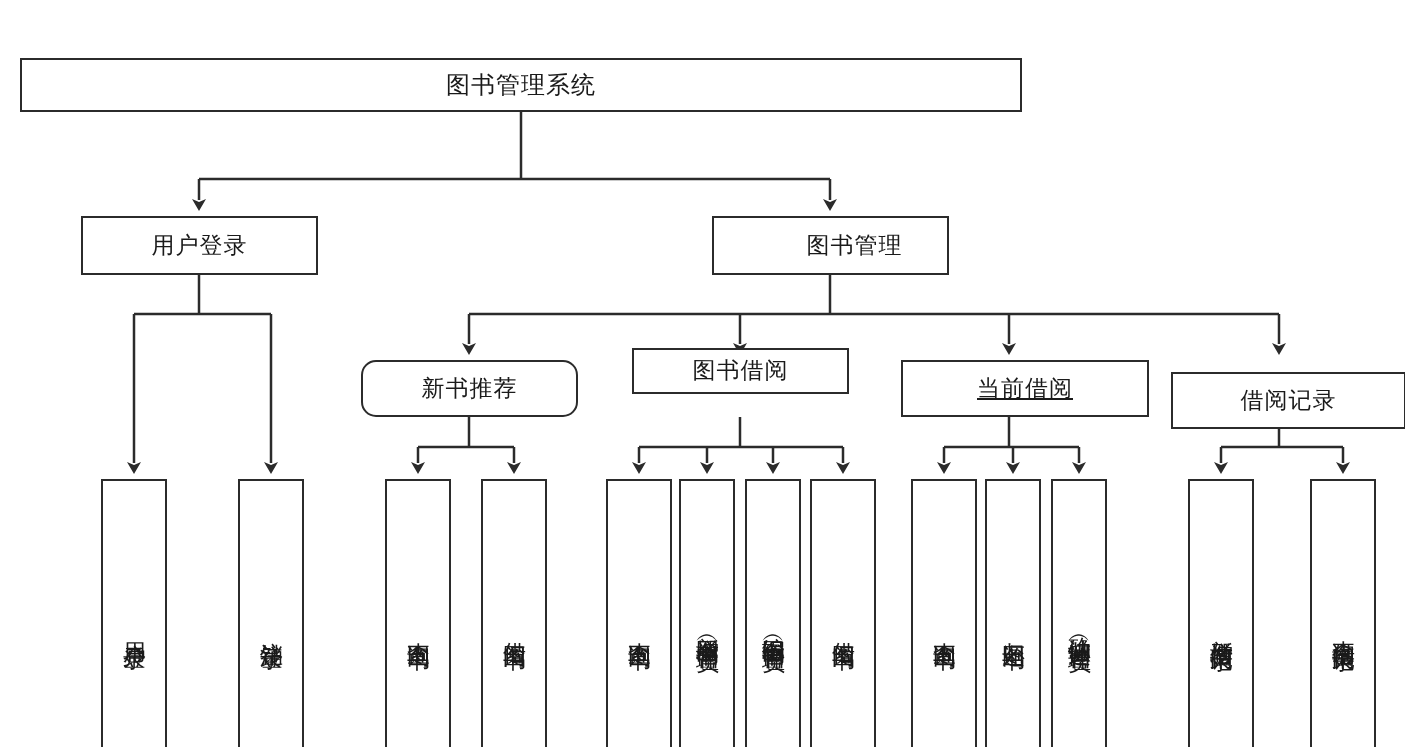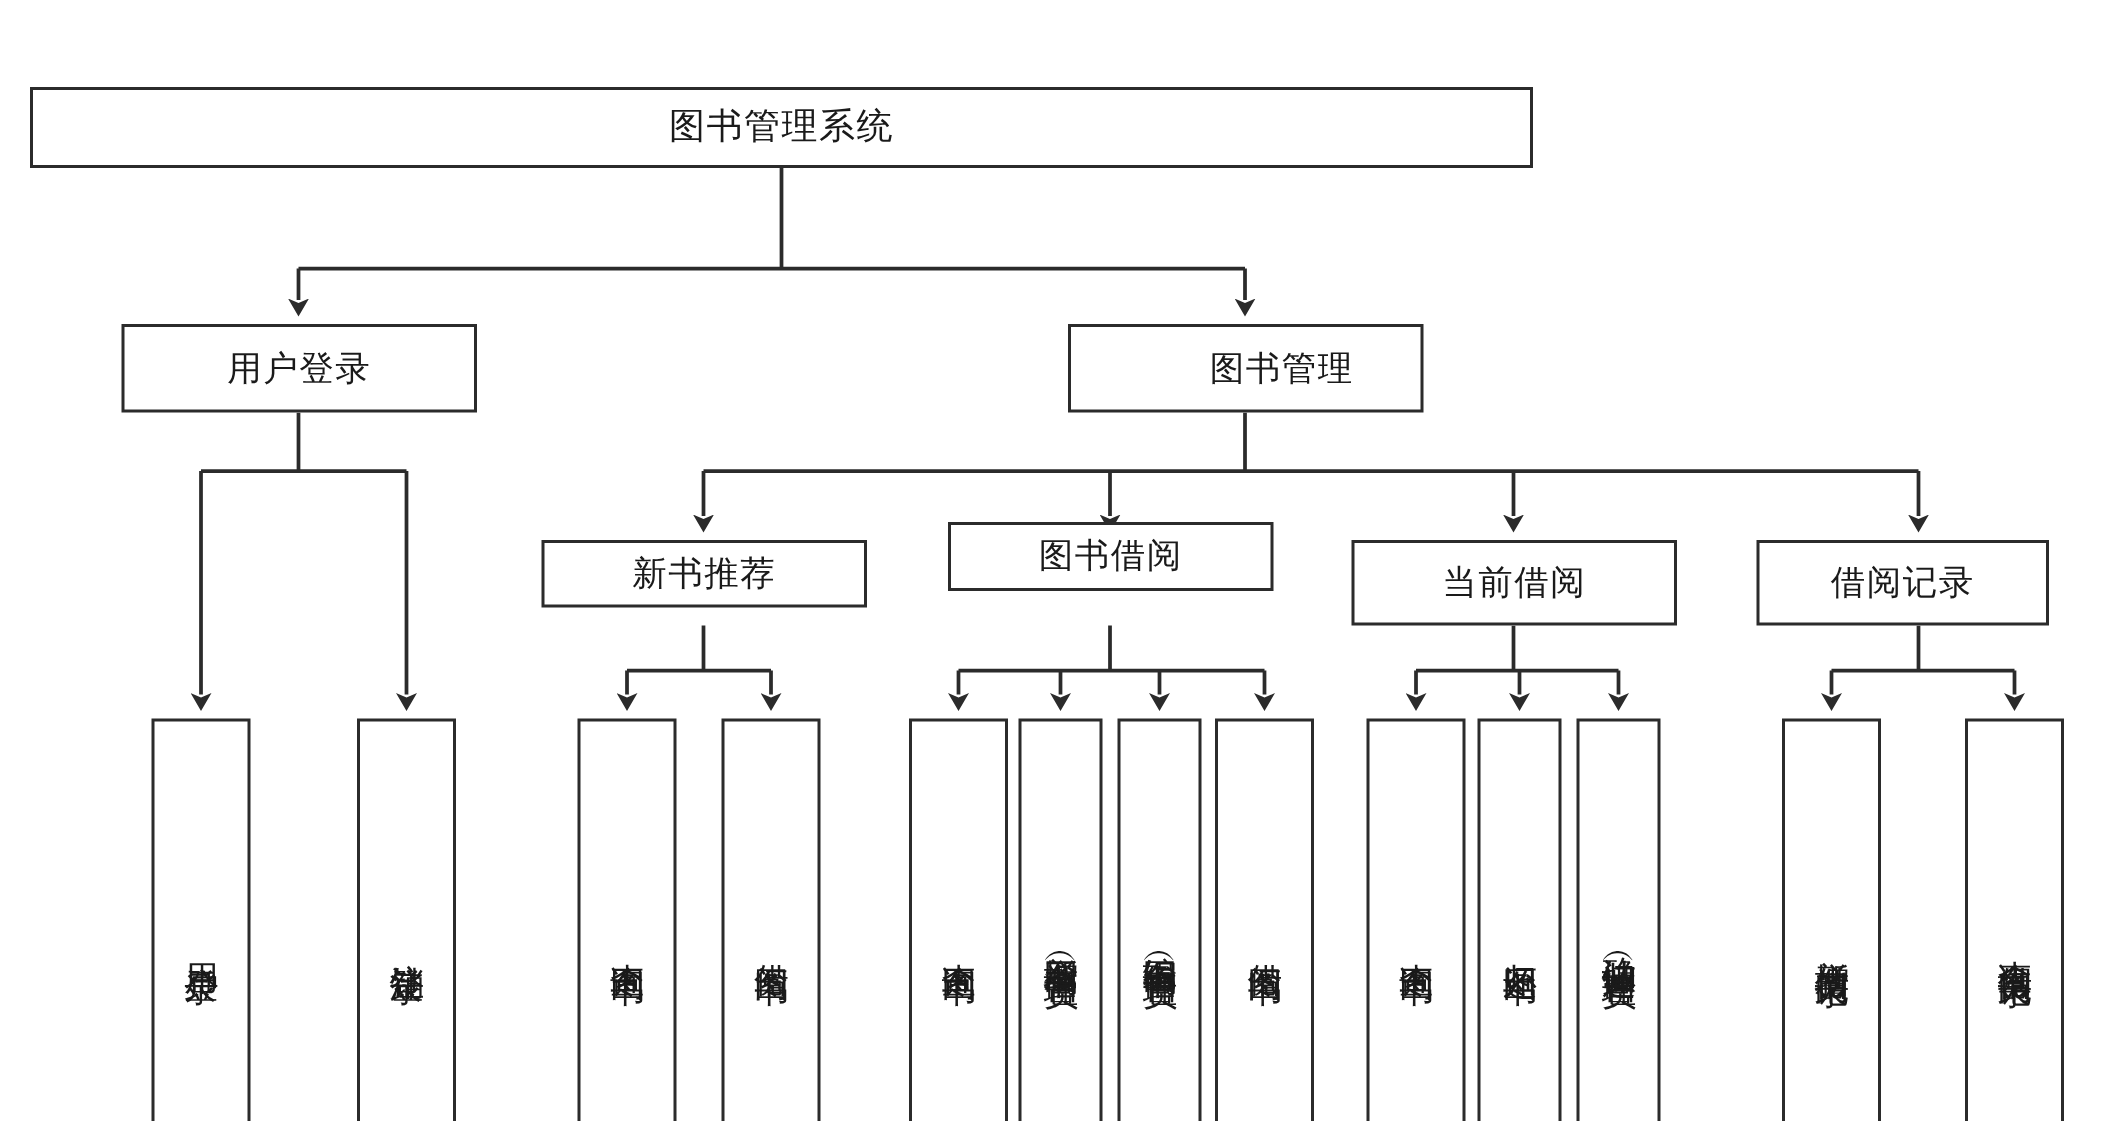--- a/index.html
+++ b/index.html
@@ -131,24 +131,24 @@
     </g>
   </svg>
 
   <div class="node node-h node-root" id="root-node" style="left: 20px; top: 14px; width: 1002px; height: 54px;">图书管理系统</div>
 
   <div id="level2-layer">
       <div class="node node-h" style="left: 81px; top: 172px; width: 237px; height: 59px;">用户登录</div>
       <div class="node node-h" style="left: 712px; top: 172px; width: 237px; height: 59px; padding-left: 48px;">图书管理</div>
     </div>
   <div id="level3-layer">
-      <div class="node node-h" style="left: 361px; top: 316px; width: 217px; height: 45px;">新书推荐</div>
+      <div class="node node-h" style="left: 361px; top: 316px; width: 217px; height: 57px; border-radius: 15px;">新书推荐</div>
       <div class="node node-h" style="left: 632px; top: 304px; width: 217px; height: 46px;">图书借阅</div>
-      <div class="node node-h" style="left: 901px; top: 316px; width: 217px; height: 57px;">当前借阅</div>
-      <div class="node node-h" style="left: 1171px; top: 316px; width: 195px; height: 57px;">借阅记录</div>
+      <div class="node node-h" style="left: 901px; top: 316px; width: 248px; height: 57px; text-decoration: underline;">当前借阅</div>
+      <div class="node node-h" style="left: 1171px; top: 328px; width: 235px; height: 57px;">借阅记录</div>
     </div>
   <div id="leaf-layer">
       <div class="node node-leaf" style="left: 101px; top: 435px; width: 66px; height: 298px;">
         <span class="leaf-text">用户登录</span>
       </div>
       <div class="node node-leaf" style="left: 238px; top: 435px; width: 66px; height: 298px;">
         <span class="leaf-text">注销登录</span>
       </div>
       <div class="node node-leaf" style="left: 385px; top: 435px; width: 66px; height: 298px;">
         <span class="leaf-text">查询图书</span>

